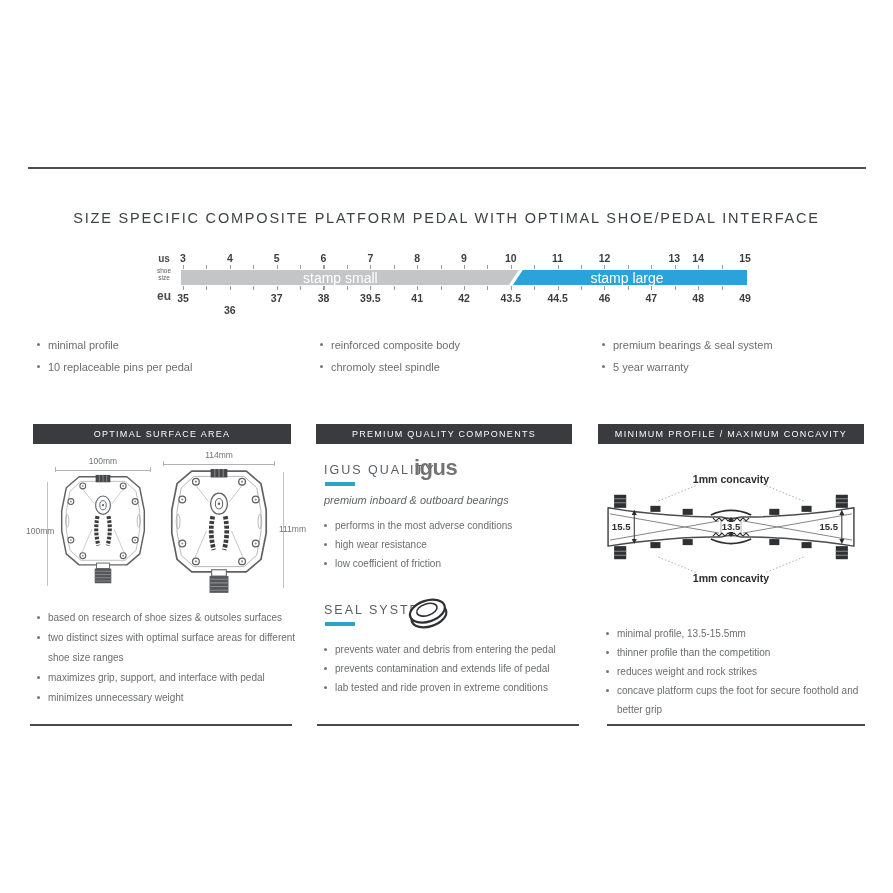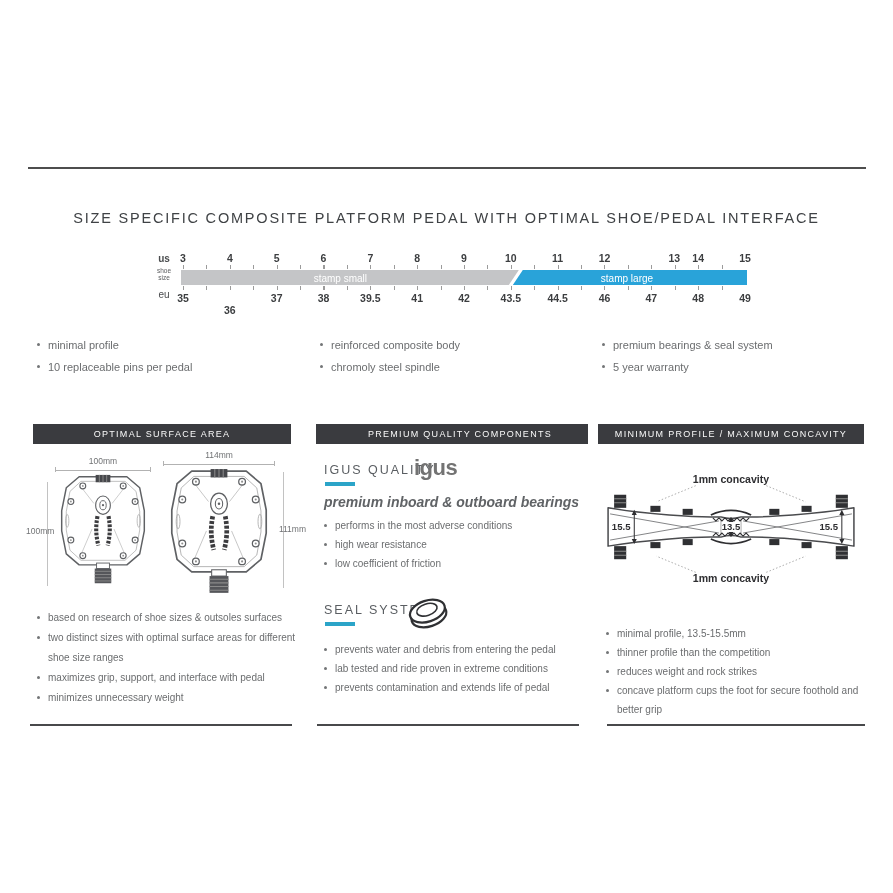--- a/index.html
+++ b/index.html
@@ -9,48 +9,48 @@
   .top-rule{position:absolute;left:28px;top:167px;width:838px;height:2px;background:#4e4e4e;}
 
   .title{position:absolute;left:0;right:0;top:210px;text-align:center;
          font-size:14.5px;letter-spacing:1.8px;color:#3f4245;font-weight:400;}
 
   
   .chart{position:absolute;left:148px;top:252px;width:604px;height:54px;}
   .axis-label{position:absolute;width:32px;text-align:center;color:#4a4c4e;}
   .axis-label.us{top:1px;font-size:10px;font-weight:700;}
   .axis-label.shoe{top:15px;font-size:6.5px;line-height:1.15;white-space:pre-line;color:#5a5c5e;}
-  .axis-label.eu{top:37px;font-size:10px;font-weight:400;}
+  .axis-label.eu{top:37px;font-size:12px;font-weight:700;}
   .scale{position:absolute;left:35px;top:0;width:562px;height:54px;}
   .num-row{position:relative;height:13px;}
   .size-num{position:absolute;transform:translateX(-50%);font-size:10.5px;font-weight:700;color:#3c3e40;white-space:nowrap;}
   .num-row.us .size-num{bottom:1px;}
   .num-row.eu .size-num{top:2px;}
   .ticks{height:4px;background-image:repeating-linear-gradient(to right,#9b9b9b 0 1px,transparent 1px calc(100% / 24));}
   .bar{position:relative;height:15px;margin:1px 0;}
   .seg{position:absolute;top:0;bottom:0;}
   .seg-small{left:-2px;width:calc(58.33% + 10px);clip-path:polygon(0 0,100% 0,calc(100% - 10px) 100%,0 100%);}
   .seg-large{right:-2px;left:calc(58.33% + 2px);clip-path:polygon(10px 0,100% 0,100% 100%,0 100%);}
-  .seg-label{position:absolute;top:50%;transform:translate(-50%,-50%);color:#fff;font-size:10px;white-space:nowrap;}
+  .seg-label{position:absolute;top:50%;transform:translate(-50%,-50%);color:#fff;font-size:14px;white-space:nowrap;}
   .seg-label.small{left:28%;}
   .seg-label.large{left:79%;}
 
   
   .fcol{position:absolute;top:334px;width:268px;}
   .fcol.c1{left:35px;} .fcol.c2{left:318px;} .fcol.c3{left:600px;}
   .bullet{position:relative;padding-left:13px;color:#6b6d6f;}
   .bullet::before{content:"";position:absolute;left:2px;top:8px;width:3px;height:3px;border-radius:50%;background:#737577;}
   .fcol .bullet{font-size:11px;line-height:22px;}
   .fcol .bullet::before{top:9px;}
 
   
   .sec-header{position:absolute;top:424px;height:20px;background:#3a3b3f;color:#fafafa;
               font-size:9px;letter-spacing:1.3px;text-align:center;line-height:20px;white-space:nowrap;}
   .sec-header.h1{left:33px;width:258px;}
-  .sec-header.h2{left:316px;width:256px;padding-left:16px;}
+  .sec-header.h2{left:316px;width:256px;}
   .sec-header.h3{left:598px;width:266px;}
 
   
   .pedals{position:absolute;left:33px;top:446px;width:258px;height:166px;}
   .pedal-d{position:absolute;}
   .pedal-d.small{left:22px;top:10px;width:96px;}
   .pedal-d.large{left:130px;top:4px;width:112px;}
   .dimw{text-align:center;font-size:8.5px;color:#707274;}
   .dimline{height:4px;border-bottom:1px solid #b2b2b2;position:relative;margin-bottom:3px;}
   .dimline::before,.dimline::after{content:"";position:absolute;bottom:-2px;width:1px;height:5px;background:#b2b2b2;}
@@ -61,21 +61,21 @@
   .dimv{position:absolute;width:1px;background:#c2c2c2;}
   .pedal-d.small .dimv{left:-8px;top:26px;height:104px;}
   .pedal-d.large .dimv{right:-9px;top:22px;height:116px;}
   .sec1-bullets{position:absolute;left:35px;top:608px;width:262px;}
   .sec1-bullets .bullet,.sec2-bullets .bullet,.sec3-bullets .bullet{font-size:10px;line-height:20px;}
 
   
   .sub-head{position:absolute;font-size:12.5px;letter-spacing:2px;color:#5a5e62;font-weight:500;white-space:nowrap;}
   .accent-bar{position:absolute;width:30px;height:4px;}
   .igus-logo{position:absolute;left:414px;top:455px;font-size:22px;font-weight:700;color:#737373;letter-spacing:-0.5px;}
-  .igus-sub{position:absolute;left:324px;top:494px;font-size:14px;font-style:italic;font-weight:700;color:#606366;}
+  .igus-sub{position:absolute;left:324px;top:494px;font-size:11px;font-style:italic;font-weight:400;color:#606366;}
   .sec2-bullets{position:absolute;width:252px;}
   .sec2-bullets.b1{left:322px;top:516px;}
   .sec2-bullets.b2{left:322px;top:640px;}
   .sec2-bullets .bullet{line-height:19px;}
   .seal-icon{position:absolute;left:402px;top:592px;}
 
   
   .profile-svg{position:absolute;left:598px;top:466px;}
   .sec3-bullets{position:absolute;left:604px;top:624px;width:264px;}
   .sec3-bullets .bullet{line-height:19px;}
@@ -272,22 +272,22 @@
     <svg width="52" height="42" viewBox="0 0 52 42">
       <g transform="rotate(-18 26 21)">
         <ellipse cx="26" cy="24" rx="18" ry="10.5" fill="#fff" stroke="#2f3033" stroke-width="2.2"></ellipse>
         <ellipse cx="26" cy="19" rx="18" ry="10.5" fill="#fff" stroke="#2f3033" stroke-width="2.2"></ellipse>
         <ellipse cx="26" cy="17.5" rx="10.5" ry="5.8" fill="#fff" stroke="#2f3033" stroke-width="1.6"></ellipse>
       </g>
     </svg>
   </div>
   <div class="sec2-bullets b2">
       <div class="bullet">prevents water and debris from entering the pedal</div>
+      <div class="bullet">prevents contamination and extends life of pedal</div>
       <div class="bullet">lab tested and ride proven in extreme conditions</div>
-      <div class="bullet">prevents contamination and extends life of pedal</div>
     </div>
 
   <div class="profile-svg">
     <svg width="266" height="126" viewBox="0 0 264 118">
       <text x="132" y="13" text-anchor="middle" font-size="10.5" font-weight="700" fill="#2e2e31">1mm concavity</text>
       <path d="M97 16 L58 32 M167 16 L206 32" stroke="#9a9a9a" stroke-width="0.8" stroke-dasharray="1.5 2" fill="none"></path>
       <path d="M97 102 L58 86 M167 102 L206 86" stroke="#9a9a9a" stroke-width="0.8" stroke-dasharray="1.5 2" fill="none"></path>
 
       <path d="M10 38 C52 45 96 47 112 47 L122 47 Q132 50 142 47 L152 47 C168 47 212 45 254 38
                L254 76 C212 69 168 67 152 67 L142 67 Q132 64 122 67 L112 67 C96 67 52 69 10 76 Z" fill="#fff" stroke="#4a4b4e" stroke-width="1.5" stroke-linejoin="round"></path>

